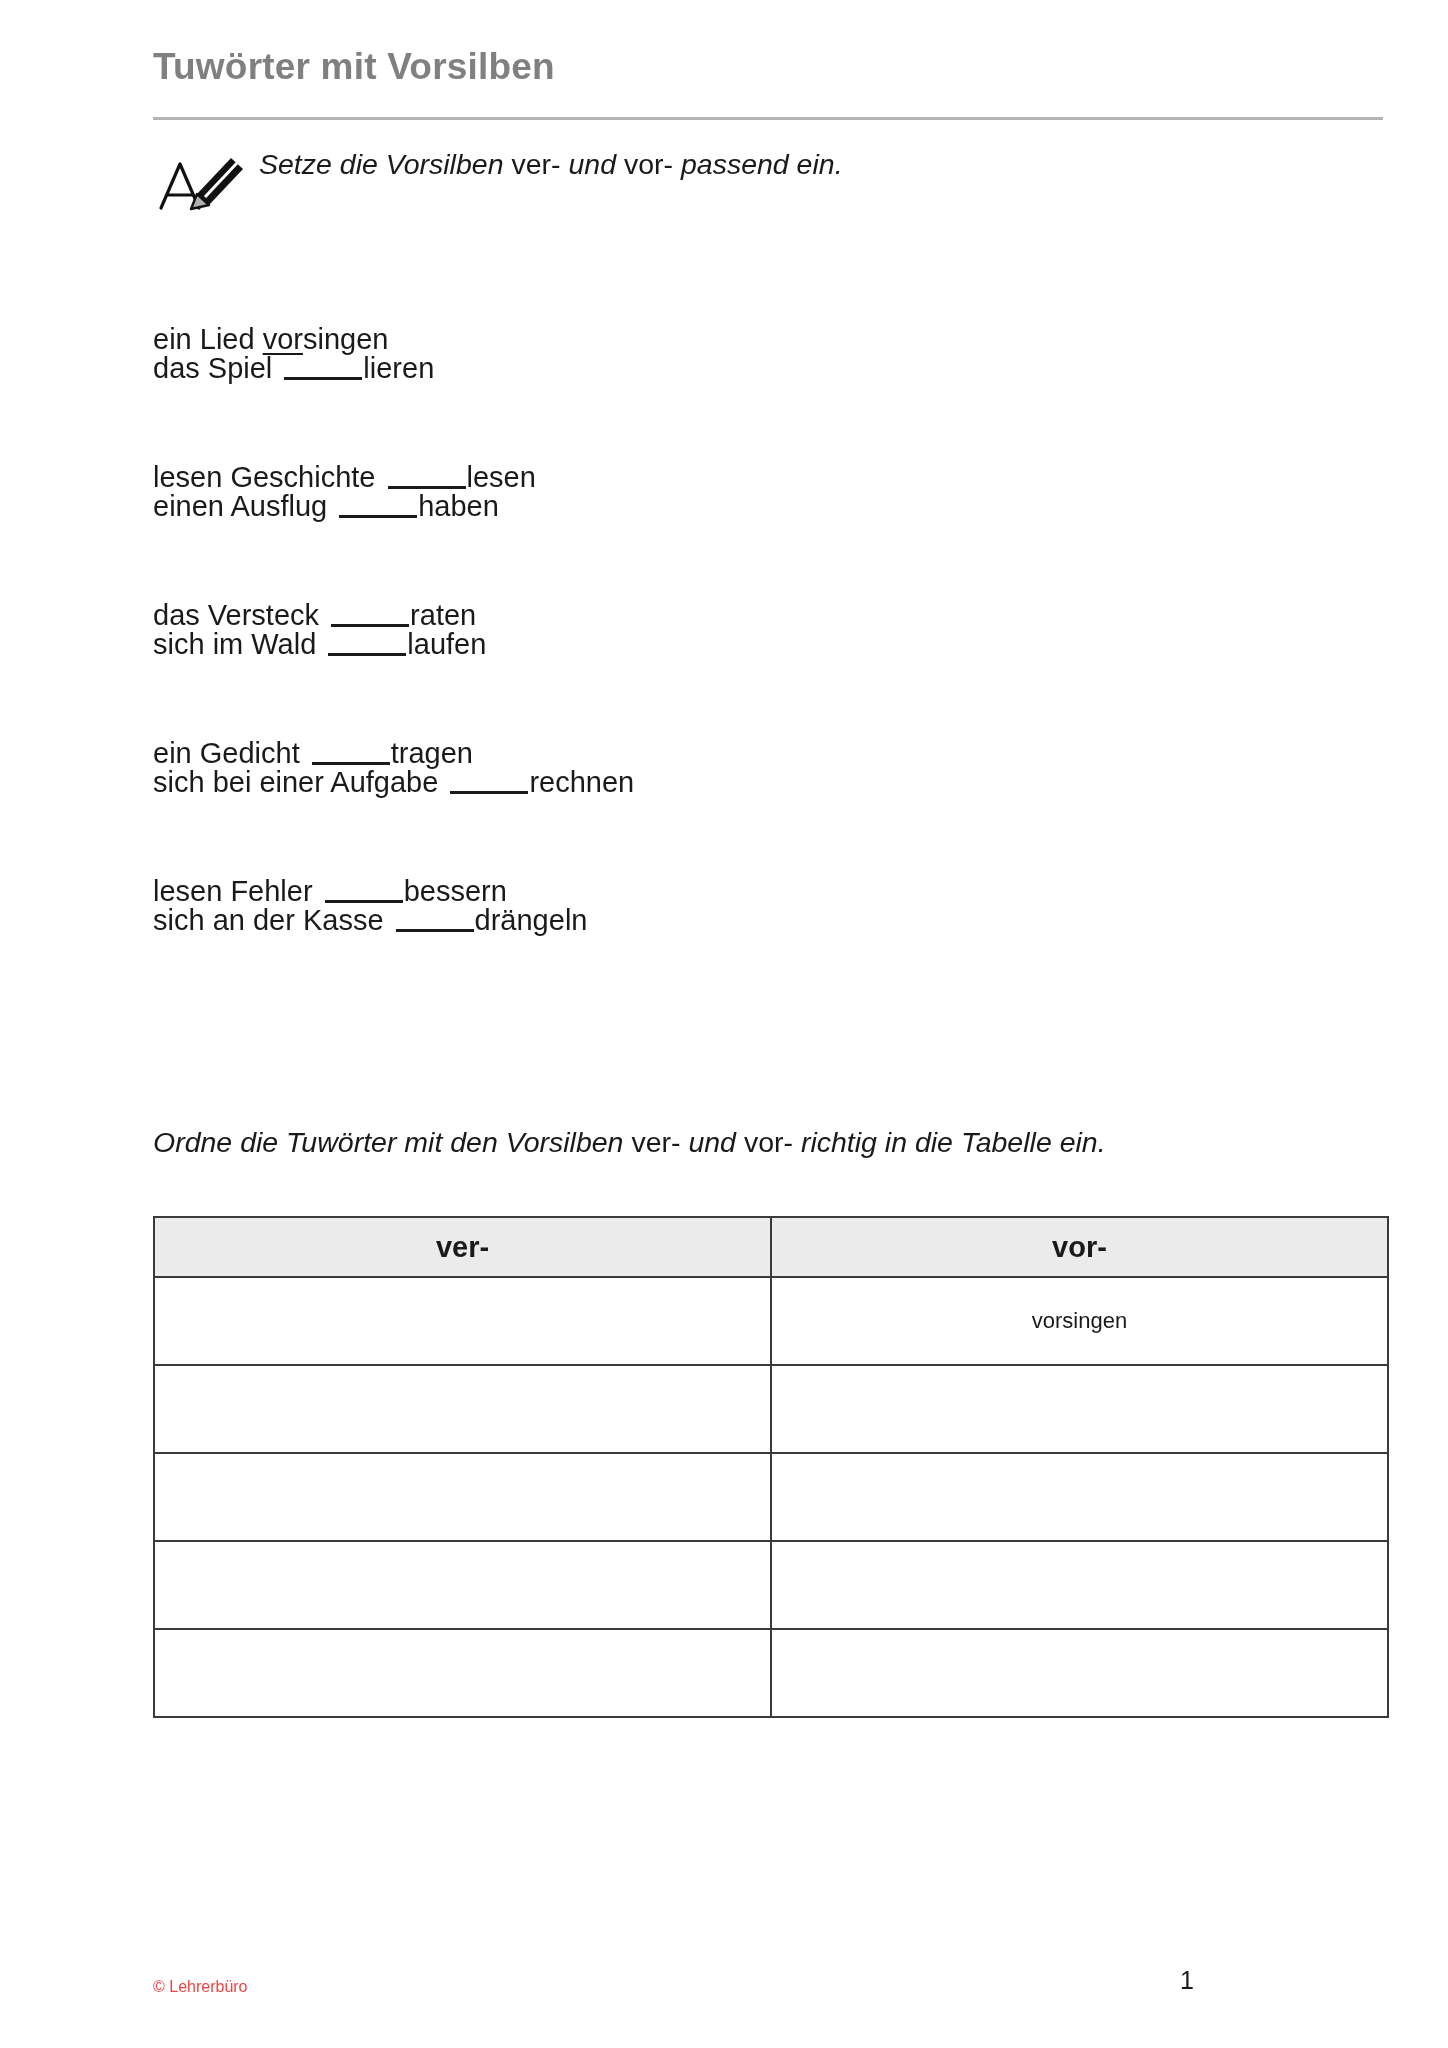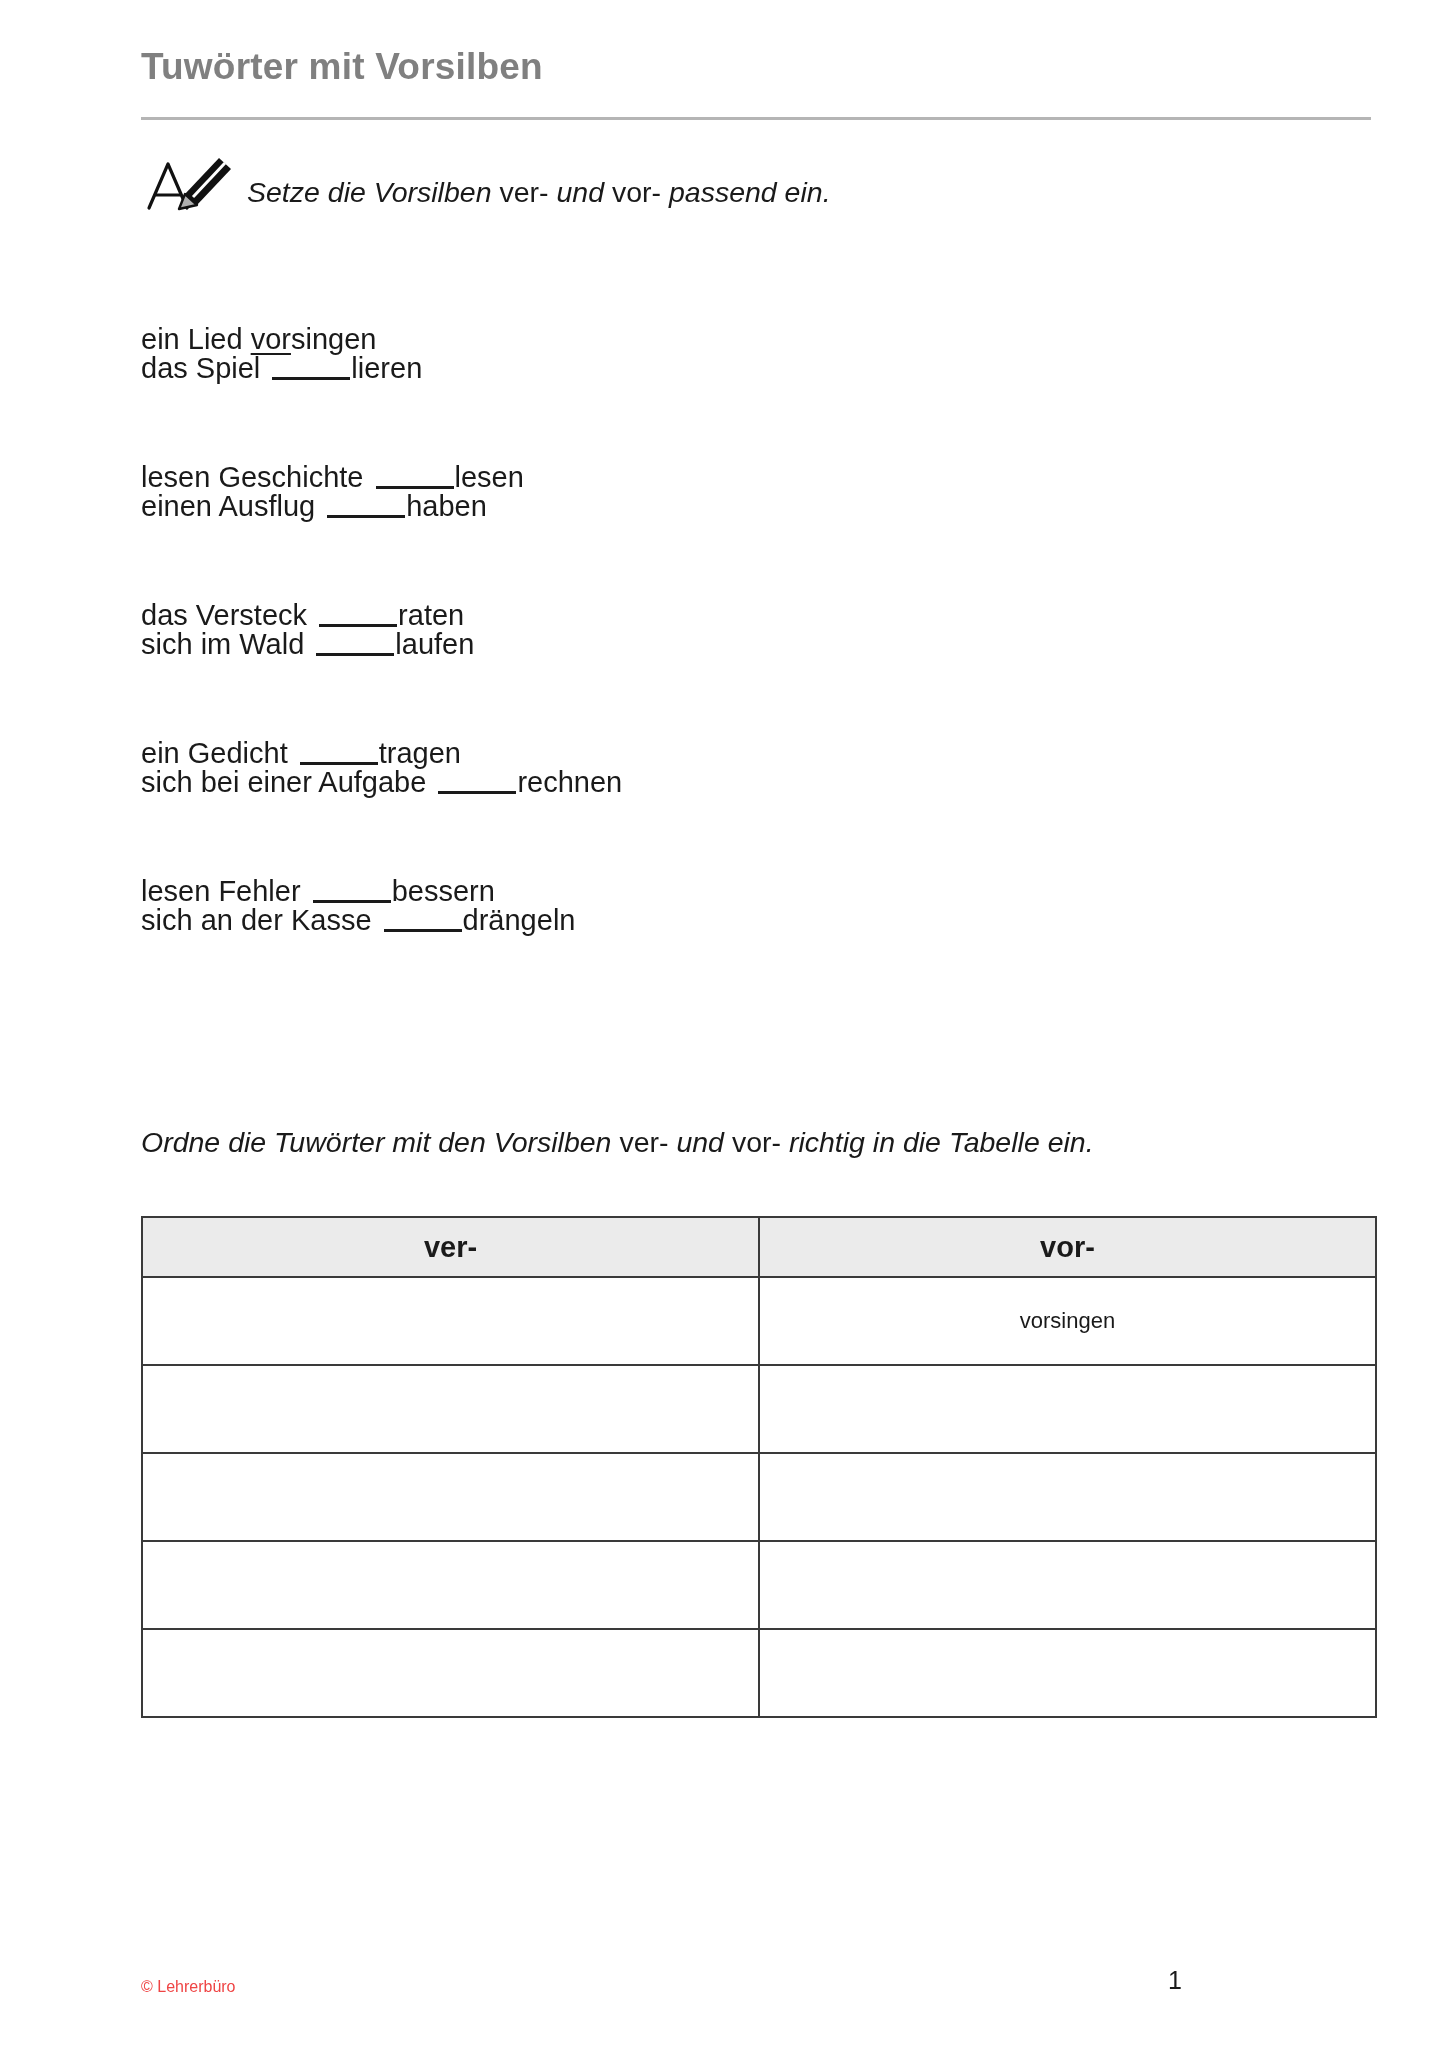--- a/index.html
+++ b/index.html
@@ -10,21 +10,21 @@
   body {
     width: 1448px;
     height: 2048px;
     font-family: "Liberation Sans", sans-serif;
     color: #1a1a1a;
     position: relative;
     overflow: hidden;
   }
   .page {
     position: absolute;
-    left: 4px; top: 0;
+    left: 16px; top: 0;
     width: 1259px;
     height: 2048px;
     box-sizing: border-box;
     padding: 0 47px;
   }
 
   
   .worksheet-title {
     position: absolute;
     left: 137px;
@@ -43,21 +43,21 @@
     height: 3px;
     background: #b5b5b5;
   }
 
   
   .task-instruction {
     position: absolute;
     left: 137px;
     top: 150px;
     display: flex;
-    align-items: flex-end;
+    align-items: flex-start;
     gap: 14px;
     white-space: nowrap;
   }
   .pencil-icon {
     width: 92px;
     height: 62px;
     display: block;
     flex: 0 0 auto;
   }
   .instruction-text {

